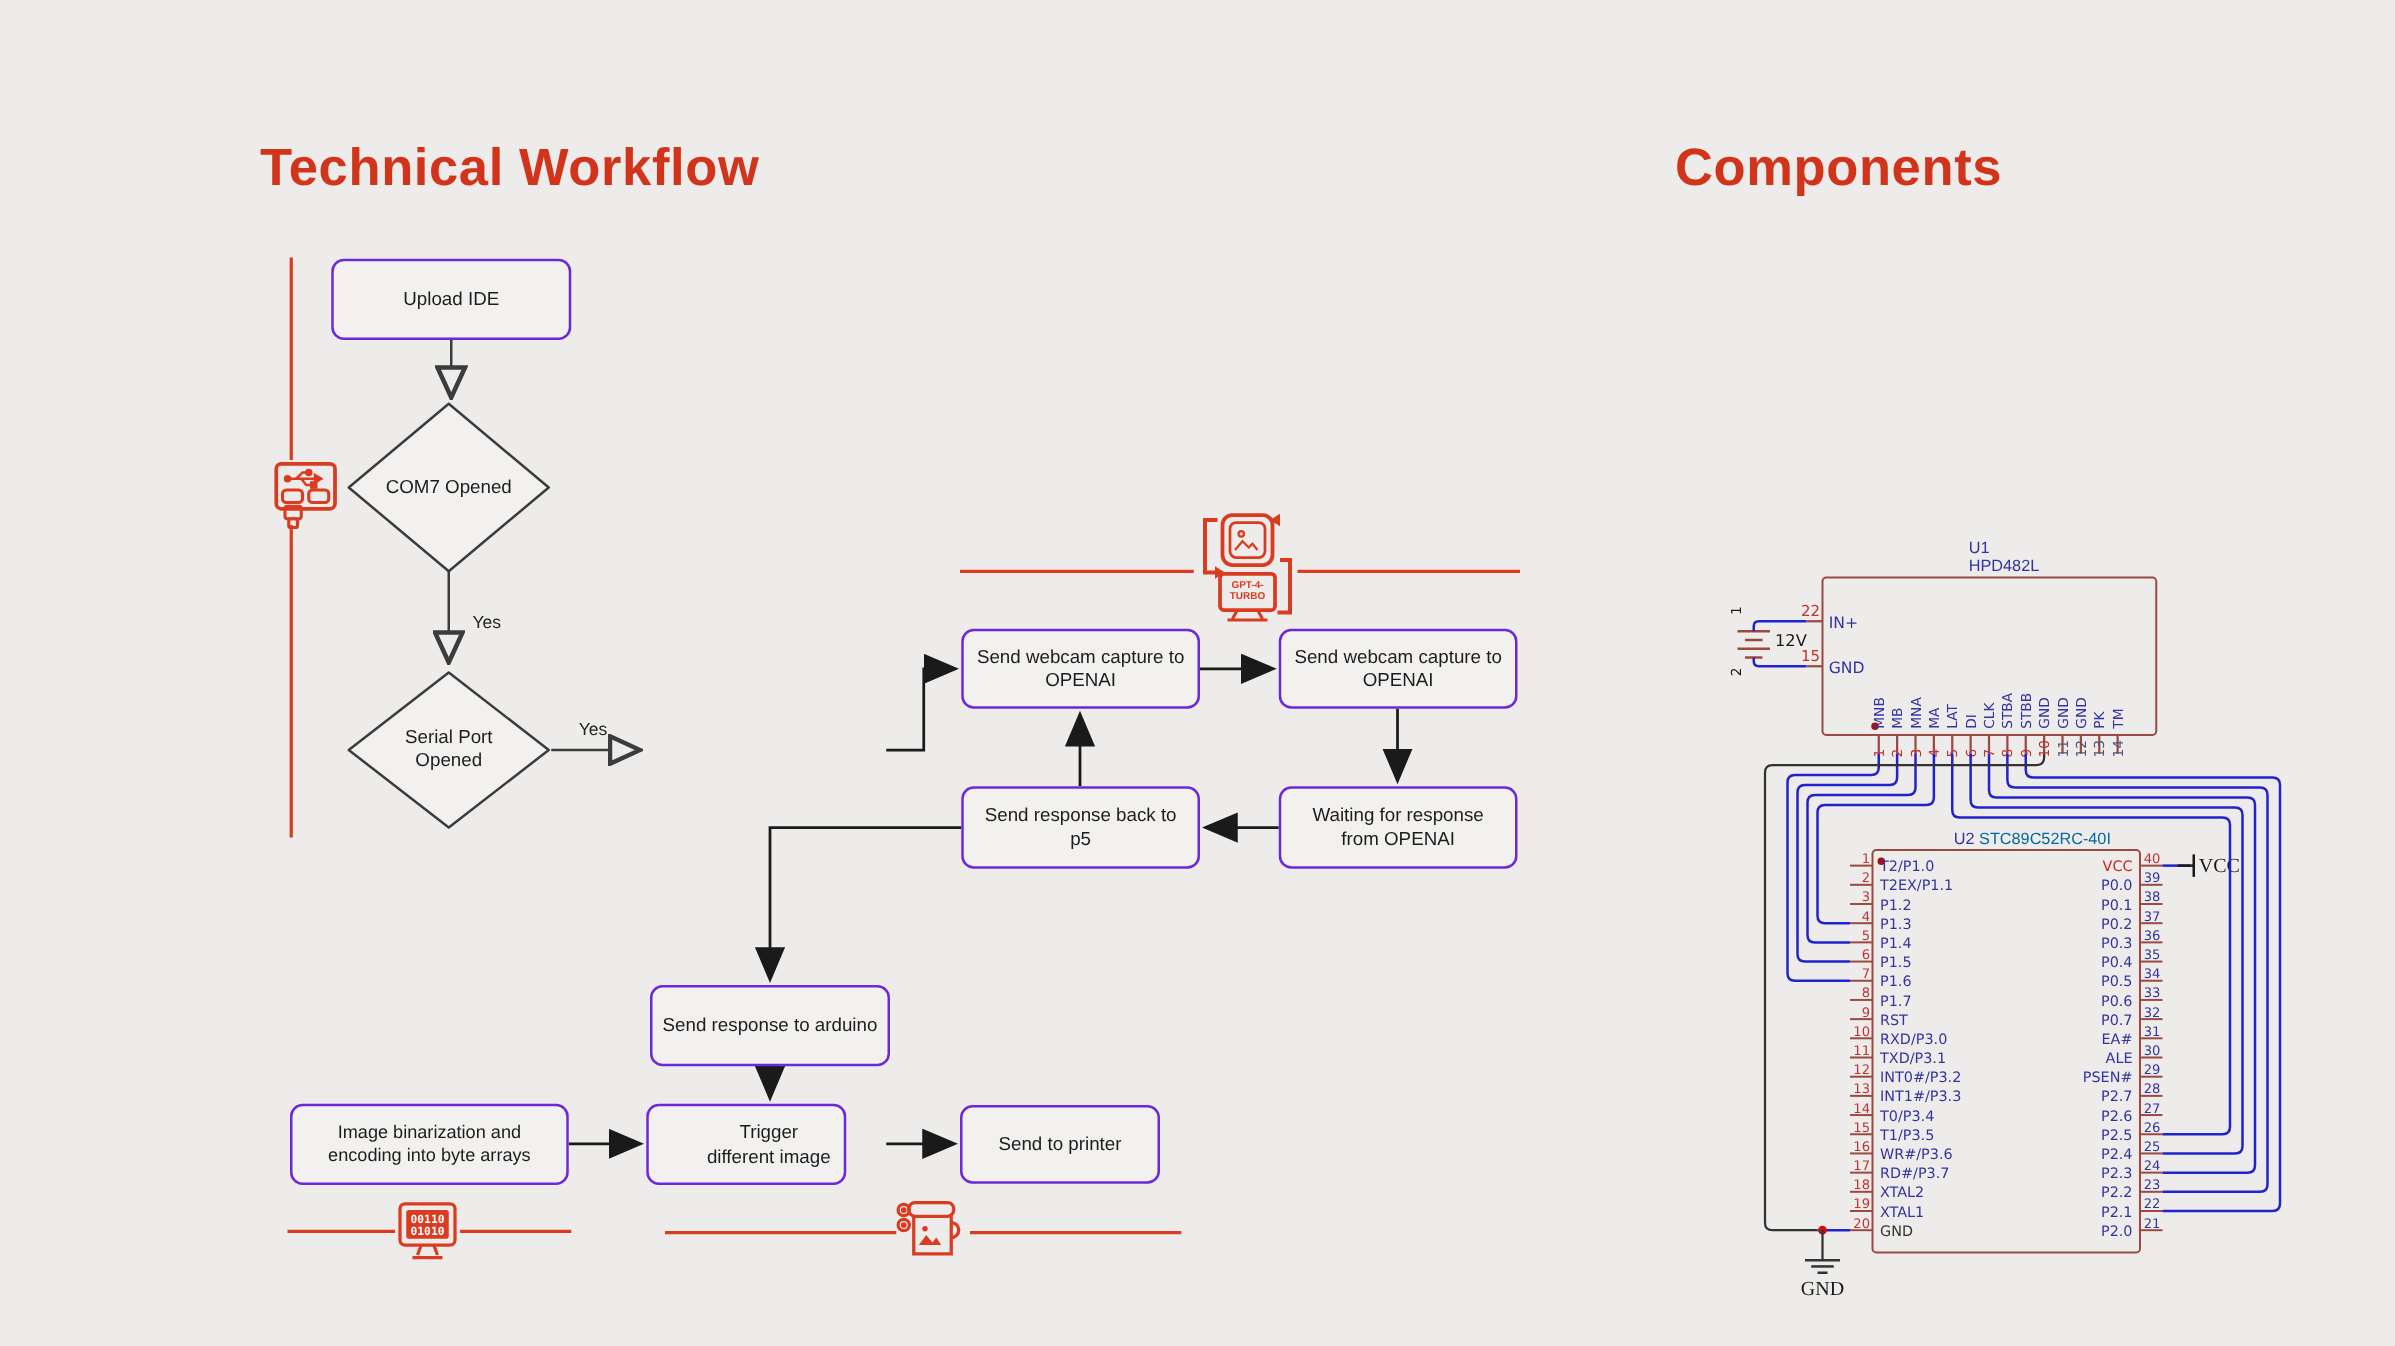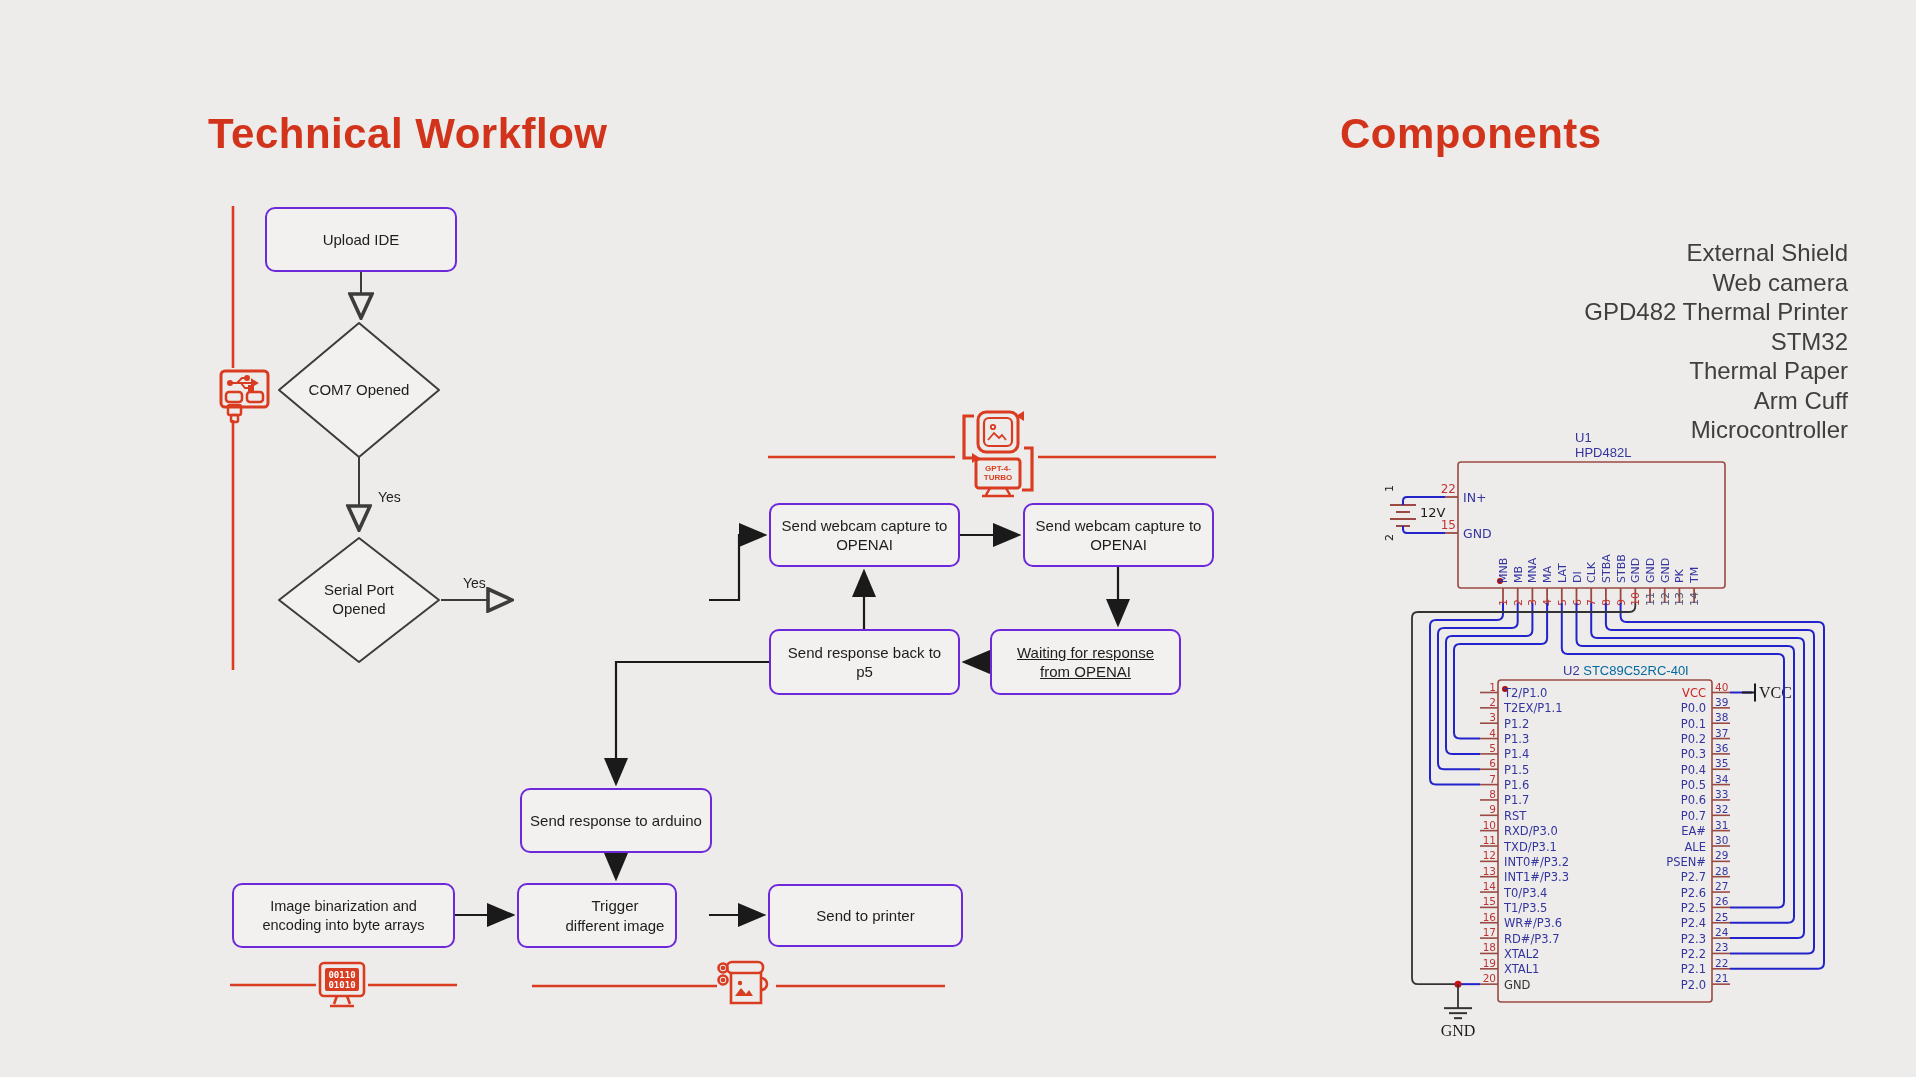--- a/index.html
+++ b/index.html
@@ -339,36 +339,27 @@
   <div class="title" style="left:208px;top:110px;">Technical Workflow</div>
   <div class="title" style="left:1340px;top:110px;text-align:center;">Components</div>
 
   <div class="fbox" style="left:265px;top:207px;width:192px;height:65px;">Upload IDE</div>
   <div class="dlabel" style="left:289px;top:375px;width:140px;height:30px;">COM7 Opened</div>
   <div class="yes" style="left:378px;top:489px;">Yes</div>
   <div class="dlabel" style="left:309px;top:570px;width:100px;height:60px;">Serial Port Opened</div>
   <div class="yes" style="left:463px;top:575px;">Yes</div>
   <div class="fbox" style="left:769px;top:503px;width:191px;height:64px;">Send webcam capture to OPENAI</div>
   <div class="fbox" style="left:1023px;top:503px;width:191px;height:64px;">Send webcam capture to OPENAI</div>
-  <div class="fbox" style="left:990px;top:629px;width:191px;height:66px;text-decoration:underline;">Waiting for response from OPENAI</div>
+  <div class="fbox" style="left:1023px;top:629px;width:191px;height:66px;">Waiting for response from OPENAI</div>
   <div class="fbox" style="left:769px;top:629px;width:191px;height:66px;">Send response back to p5</div>
   <div class="fbox" style="left:520px;top:788px;width:192px;height:65px;">Send response to arduino</div>
   <div class="fbox" style="left:232px;top:883px;width:223px;height:65px;font-size:14.5px;">Image binarization and encoding into byte arrays</div>
   <div class="fbox" style="left:517px;top:883px;width:160px;height:65px;padding-left:44px;">Trigger different image</div>
-  <div class="fbox" style="left:768px;top:884px;width:195px;height:63px;">Send to printer</div>
-
-  <div class="components" id="components-list">
-      <div>External Shield</div>
-      <div>Web camera</div>
-      <div>GPD482 Thermal Printer</div>
-      <div>STM32</div>
-      <div>Thermal Paper</div>
-      <div>Arm Cuff</div>
-      <div>Microcontroller</div>
-    </div>
+  <div class="fbox" style="left:768px;top:884px;width:160px;height:63px;">Send to printer</div>
+
 
   <div class="chipref" style="left:1575px;top:430px;">
     <span>U1</span><br>
     <span>HPD482L</span>
   </div>
   <div class="chipref" style="left:1563px;top:663px;">
     <span>U2</span>
     <span style="color:#0369a1;">STC89C52RC-40I</span>
   </div>
 

